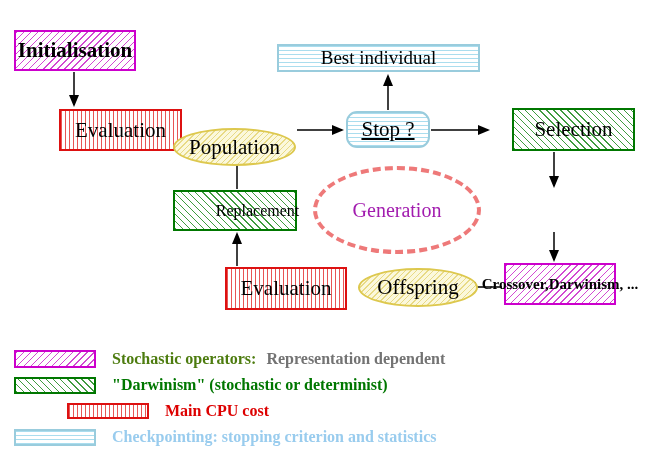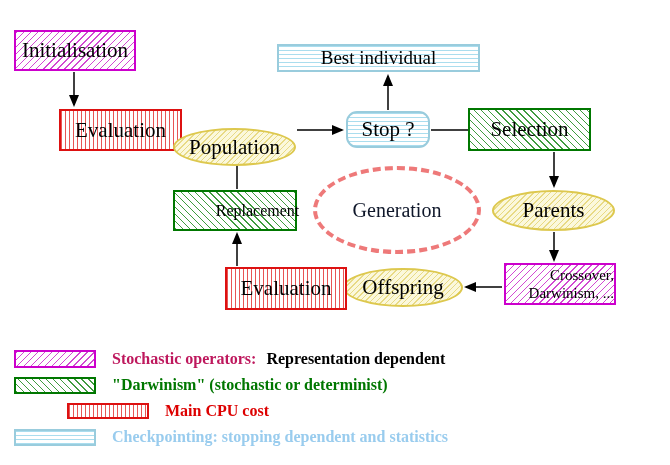--- a/index.html
+++ b/index.html
@@ -8,20 +8,21 @@
     background:#ffffff; font-family:"Liberation Serif", serif;
   }
   .arrows { position:absolute; left:0; top:0; width:670px; height:465px; z-index:1; }
   .node {
     position:absolute; z-index:2; display:flex; align-items:center; justify-content:center;
     box-sizing:border-box; color:#000; text-align:center; white-space:nowrap;
   }
   .hatch-magenta {
     border:2px solid #cc00cc; background-color:#fff;
     background-image:repeating-linear-gradient(135deg, #d24ad2 0, #d24ad2 1px, transparent 1px, transparent 5px);
+    font-weight:bold;
   }
   .hatch-green {
     border:2px solid #007700; background-color:#fff;
     background-image:repeating-linear-gradient(45deg, #3f9c3f 0, #3f9c3f 1px, transparent 1px, transparent 5px);
   }
   .stripes-red {
     border:2px solid #dd1111; background-color:#fff;
     background-image:repeating-linear-gradient(90deg, #e85555 0, #e85555 1px, transparent 1px, transparent 4px);
     margin-left:46px;
   }
@@ -31,33 +32,33 @@
   }
   .ellipse-yellow {
     border:2px solid #ddc84e; border-radius:50%; background-color:#fbf8dc;
     background-image:repeating-linear-gradient(135deg, #e8da85 0, #e8da85 1px, transparent 1px, transparent 4px);
   }
   .rounded { border-radius:11px; }
   .fs-big    { font-size:21px; }
   .fs-mid    { font-size:19px; }
   .fs-small  { font-size:16px; }
   .fs-tiny   { font-size:15px; line-height:1.2; }
-  .two-line  { flex-direction:column;align-items:flex-end; }
+  .two-line  { flex-direction:row; }
   .generation-ellipse {
     position:absolute; z-index:2; left:313px; top:166px; width:168px; height:88px;
     box-sizing:border-box; border:4px dashed #ee7979; border-radius:50%;
     display:flex; align-items:center; justify-content:center;
-    color:#0f172a; font-size:20px;
+    color:#a21caf; font-size:20px;
   }
   .legend-row { position:absolute; z-index:2; display:flex; align-items:center; }
   .swatch { width:82px; height:17px; box-sizing:border-box; margin-right:16px; flex:0 0 auto; }
   .legend-text { font-size:16px; font-weight:bold; white-space:nowrap; }
   .legend-text .part { margin-right:10px; }
-  .c-magenta  { color:#be185d; }
-  .c-yellow   { color:#000000; }
+  .c-magenta  { color:#4d7c0f; }
+  .c-yellow   { color:#737373; }
   .c-green    { color:#007700; }
   .c-red      { color:#dd0000; }
   .c-ltblue   { color:#99ccee; }
 </style>
 </head>
 <body>
 
 <div class="stage">
 
   <svg class="arrows" viewBox="0 0 670 465" xmlns="http://www.w3.org/2000/svg">
@@ -80,34 +81,33 @@
       <line x1="237" y1="189" x2="237" y2="154" marker-end="url(#ah)"></line>
     </g>
   </svg>
 
   <div class="node hatch-magenta fs-big" style="left:14px; top:30px; width:122px; height:41px;">Initialisation</div>
 
   <div class="node stripes-red fs-big" style="left:13px; top:109px; width:123px; height:42px;">Evaluation</div>
 
   <div class="node ellipse-yellow fs-big" style="left:173px; top:128px; width:123px; height:38px;">Population</div>
 
-  <div class="node stripes-cyan rounded fs-big" style="left:346px; top:111px; width:84px; height:37px;">Stop ?</div>
+  <div class="node stripes-cyan rounded fs-big" style="left:346px; top:111px; width:84px; height:37px;text-decoration:underline;">Stop ?</div>
 
   <div class="node stripes-cyan fs-mid" style="left:277px; top:44px; width:203px; height:28px;">Best individual</div>
 
-  <div class="node hatch-green fs-big" style="left:468px; top:108px; width:123px; height:43px;">Selection</div>
+  <div class="node hatch-green fs-big" style="left:512px; top:108px; width:123px; height:43px;">Selection</div>
 
-  <div class="node ellipse-yellow fs-big" style="left:492px; top:190px; width:123px; height:41px;">Parents</div>
 
   <div class="node hatch-magenta fs-tiny two-line" style="left:504px; top:263px; width:112px; height:42px;">
     <span>Crossover,</span>
     <span>Darwinism, ...</span>
   </div>
 
-  <div class="node ellipse-yellow fs-big" style="left:343px; top:268px; width:120px; height:39px;">Offspring</div>
+  <div class="node ellipse-yellow fs-big" style="left:358px; top:268px; width:120px; height:39px;">Offspring</div>
 
   <div class="node stripes-red fs-big" style="left:179px; top:267px; width:122px; height:43px;">Evaluation</div>
 
   <div class="node hatch-green fs-small" style="left:173px; top:190px; width:124px; height:41px;padding-left:45px;">Replacement</div>
 
   <div class="generation-ellipse">
     <span>Generation</span>
   </div>
 
   <div class="legend-row" style="left:14px; top:350px;">
@@ -127,17 +127,17 @@
   <div class="legend-row" style="left:21px; top:402px;">
     <div class="swatch stripes-red" style="height:16px;"></div>
     <div class="legend-text">
       <span class="part c-red">Main CPU cost</span>
     </div>
   </div>
 
   <div class="legend-row" style="left:14px; top:428px;">
     <div class="swatch stripes-cyan"></div>
     <div class="legend-text">
-      <span class="part c-ltblue">Checkpointing: stopping dependent and statistics</span>
+      <span class="part c-ltblue">Checkpointing: stopping criterion and statistics</span>
     </div>
   </div>
 
 </div>
 
 </body></html>

